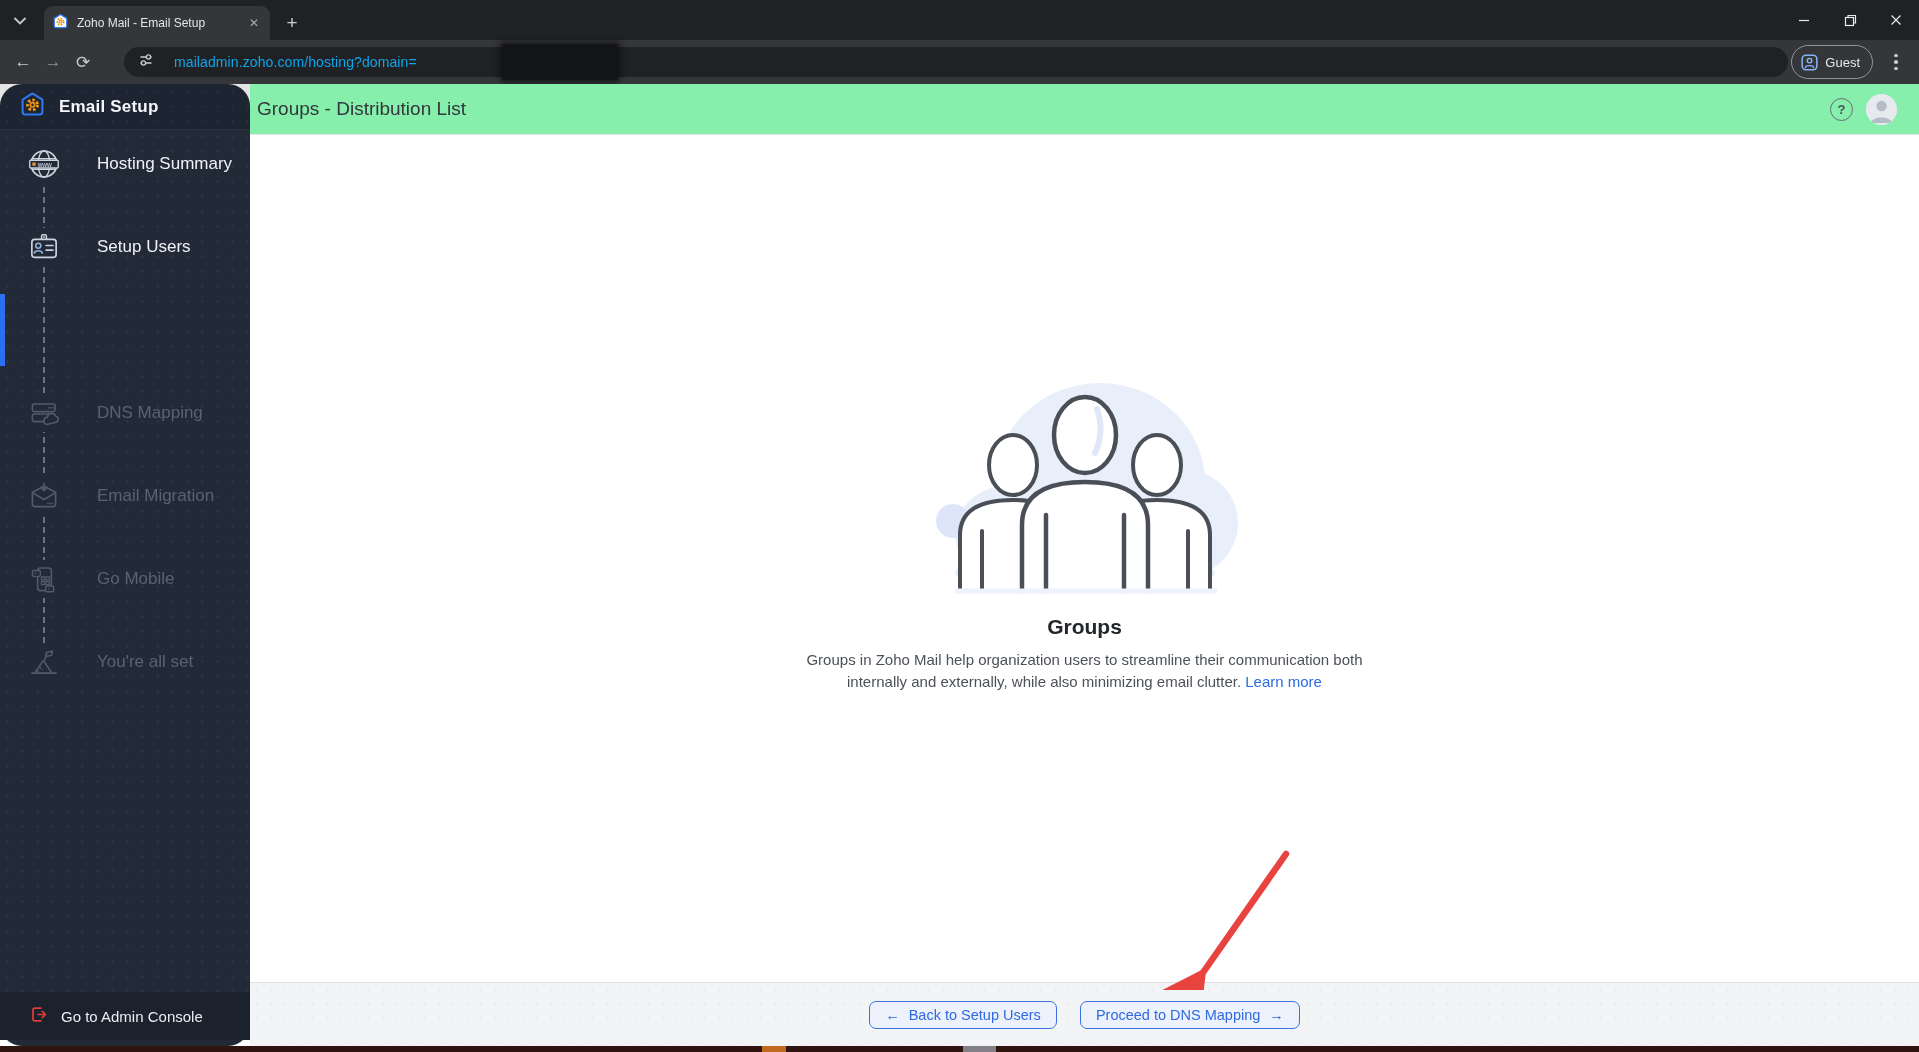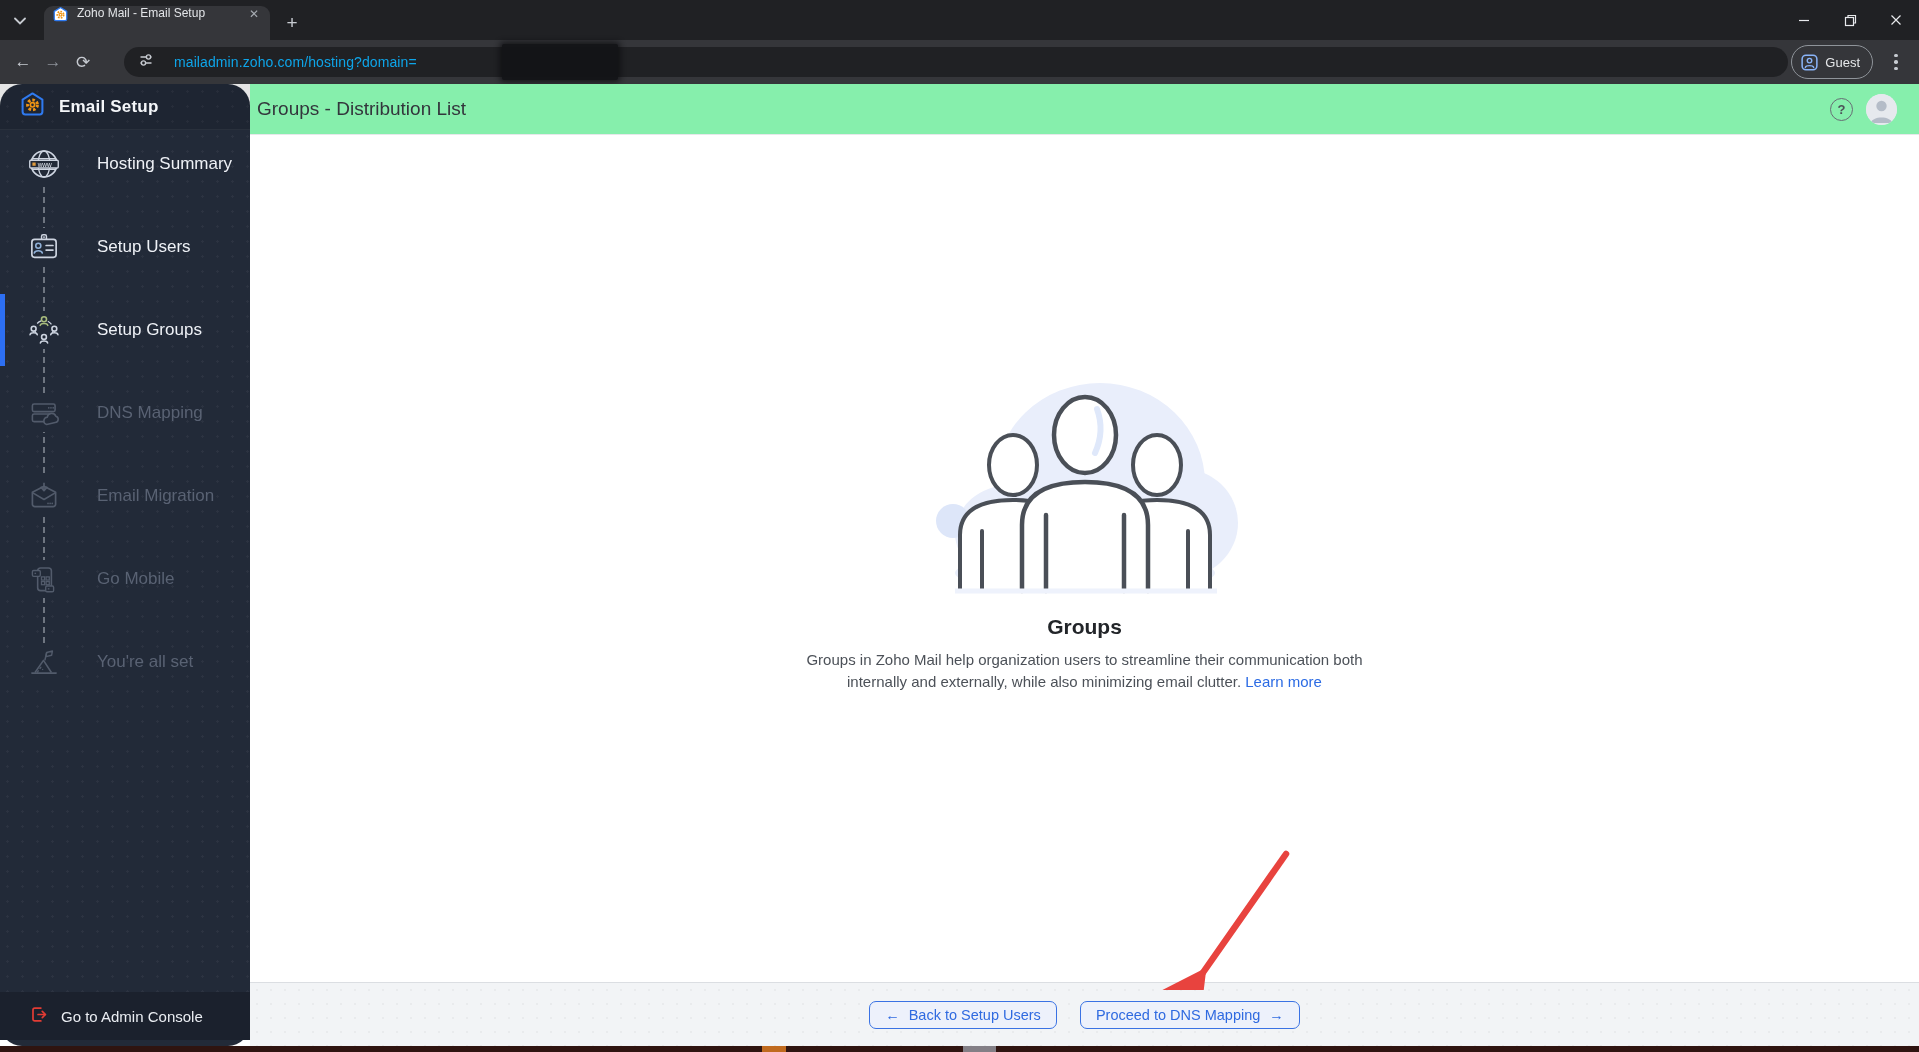--- a/index.html
+++ b/index.html
@@ -2,21 +2,21 @@
 <html><head>
 <meta charset="utf-8">
 <style>
   * { margin:0; padding:0; box-sizing:border-box; }
   html,body { width:1919px; height:1052px; overflow:hidden; }
   body { font-family:"Liberation Sans", sans-serif; background:#fff; position:relative; }
 
   
   .tabstrip { position:absolute; left:0; top:0; width:1919px; height:40px; background:#202124; }
   .tab-search-btn { position:absolute; left:7px; top:9px; width:26px; height:24px; border-radius:7px; display:flex; align-items:center; justify-content:center; color:#c7cbd1; font-size:13px; }
-  .tab { position:absolute; left:44px; top:6px; width:226px; height:34px; background:#35363a; border-radius:9px 9px 0 0; display:flex; align-items:flex-start; padding:0 8px; gap:8px; }
+  .tab { position:absolute; left:44px; top:6px; width:226px; height:34px; background:#35363a; border-radius:9px 9px 0 0; display:flex; align-items:center; padding:0 8px; gap:8px; }
   .tab-title { color:#e3e5e8; font-size:12px; white-space:nowrap; overflow:hidden; flex:1; }
   .tab-close { color:#a6abb2; font-size:12px; width:16px; height:16px; line-height:16px; text-align:center; border-radius:50%; }
   .newtab-btn { position:absolute; left:280px; top:11px; width:24px; height:24px; color:#c7cbd1; font-size:19px; line-height:23px; text-align:center; border-radius:50%; font-weight:400; }
   .wincontrols { position:absolute; right:0; top:0; height:40px; display:flex; }
   .winbtn { width:46px; height:40px; display:flex; align-items:center; justify-content:center; color:#e8eaed; }
 
   .toolbar { position:absolute; left:0; top:40px; width:1919px; height:44px; background:#35363a; display:flex; align-items:center; }
   .nav-ico { width:30px; height:30px; display:flex; align-items:center; justify-content:center; font-size:17px; color:#c7cbd1; border-radius:50%; }
   .nav-ico.back { margin-left:8px; }
   .nav-ico.fwd { color:#8d9299; }
@@ -178,36 +178,20 @@
           <circle cx="18" cy="8.6" r="0.9" fill="#cdd4e0"></circle>
           <rect x="6.5" y="10.8" width="23" height="17" rx="2.6" fill="#222a38" stroke="#cdd4e0" stroke-width="1.6"></rect>
           <circle cx="12.6" cy="16.8" r="2.4" fill="none" stroke="#8fb0d8" stroke-width="1.5"></circle>
           <path d="M8.8 23.6 C9.6 20.8 15.6 20.8 16.4 23.6" fill="none" stroke="#8fb0d8" stroke-width="1.5" stroke-linecap="round"></path>
           <path d="M20 16.6 H26.5 M20 20.9 H26.5" stroke="#cdd4e0" stroke-width="1.6" stroke-linecap="round"></path>
         </svg>
       </span>
       <span class="nav-label">Setup Users</span>
     </div>
 
-    <div class="nav-item" style="top:166px">
-      <span class="nav-icon">
-        <svg width="38" height="38" viewBox="0 0 36 36">
-          <circle cx="18" cy="17.5" r="8.6" fill="none" stroke="#cdd4e0" stroke-width="1.2" stroke-dasharray="4.5 6.5"></circle>
-          <circle cx="18" cy="7.8" r="2.4" fill="#222a38" stroke="#a9bd7e" stroke-width="1.5"></circle>
-          <path d="M14.4 13.6 C15.1 11.2 20.9 11.2 21.6 13.6" fill="#222a38" stroke="#a9bd7e" stroke-width="1.5" stroke-linecap="round"></path>
-          <circle cx="8.2" cy="16.8" r="2.3" fill="#222a38" stroke="#cdd4e0" stroke-width="1.5"></circle>
-          <path d="M4.8 22.4 C5.5 20.1 10.9 20.1 11.6 22.4" fill="#222a38" stroke="#cdd4e0" stroke-width="1.5" stroke-linecap="round"></path>
-          <circle cx="27.8" cy="16.8" r="2.3" fill="#222a38" stroke="#cdd4e0" stroke-width="1.5"></circle>
-          <path d="M24.4 22.4 C25.1 20.1 30.5 20.1 31.2 22.4" fill="#222a38" stroke="#cdd4e0" stroke-width="1.5" stroke-linecap="round"></path>
-          <circle cx="18" cy="24.6" r="2.3" fill="#222a38" stroke="#cdd4e0" stroke-width="1.5"></circle>
-          <path d="M14.6 30.2 C15.3 27.9 20.7 27.9 21.4 30.2" fill="#222a38" stroke="#cdd4e0" stroke-width="1.5" stroke-linecap="round"></path>
-        </svg>
-      </span>
-      <span class="nav-label">Setup Groups</span>
-    </div>
 
     <div class="nav-item pending" style="top:249px">
       <span class="nav-icon">
         <svg width="38" height="38" viewBox="0 0 36 36">
           <rect x="7" y="9.5" width="21.5" height="7.2" rx="1.6" fill="none" stroke="#525b6b" stroke-width="1.5"></rect>
           <rect x="7" y="19" width="21.5" height="7.2" rx="1.6" fill="none" stroke="#525b6b" stroke-width="1.5"></rect>
           <path d="M22.5 13.1 h.01 M24.6 13.1 h.01 M26.7 13.1 h.01" stroke="#525b6b" stroke-width="1.6" stroke-linecap="round"></path>
           <path d="M22.5 22.6 h.01 M24.6 22.6 h.01" stroke="#525b6b" stroke-width="1.6" stroke-linecap="round"></path>
           <path d="M20.5 28.8 a3.4 3.4 0 0 1 .5-6.7 a4.3 4.3 0 0 1 8.2-1 a3 3 0 0 1-.6 5.9 Z" fill="#222a38" stroke="#525b6b" stroke-width="1.5" stroke-linejoin="round"></path>
         </svg>

